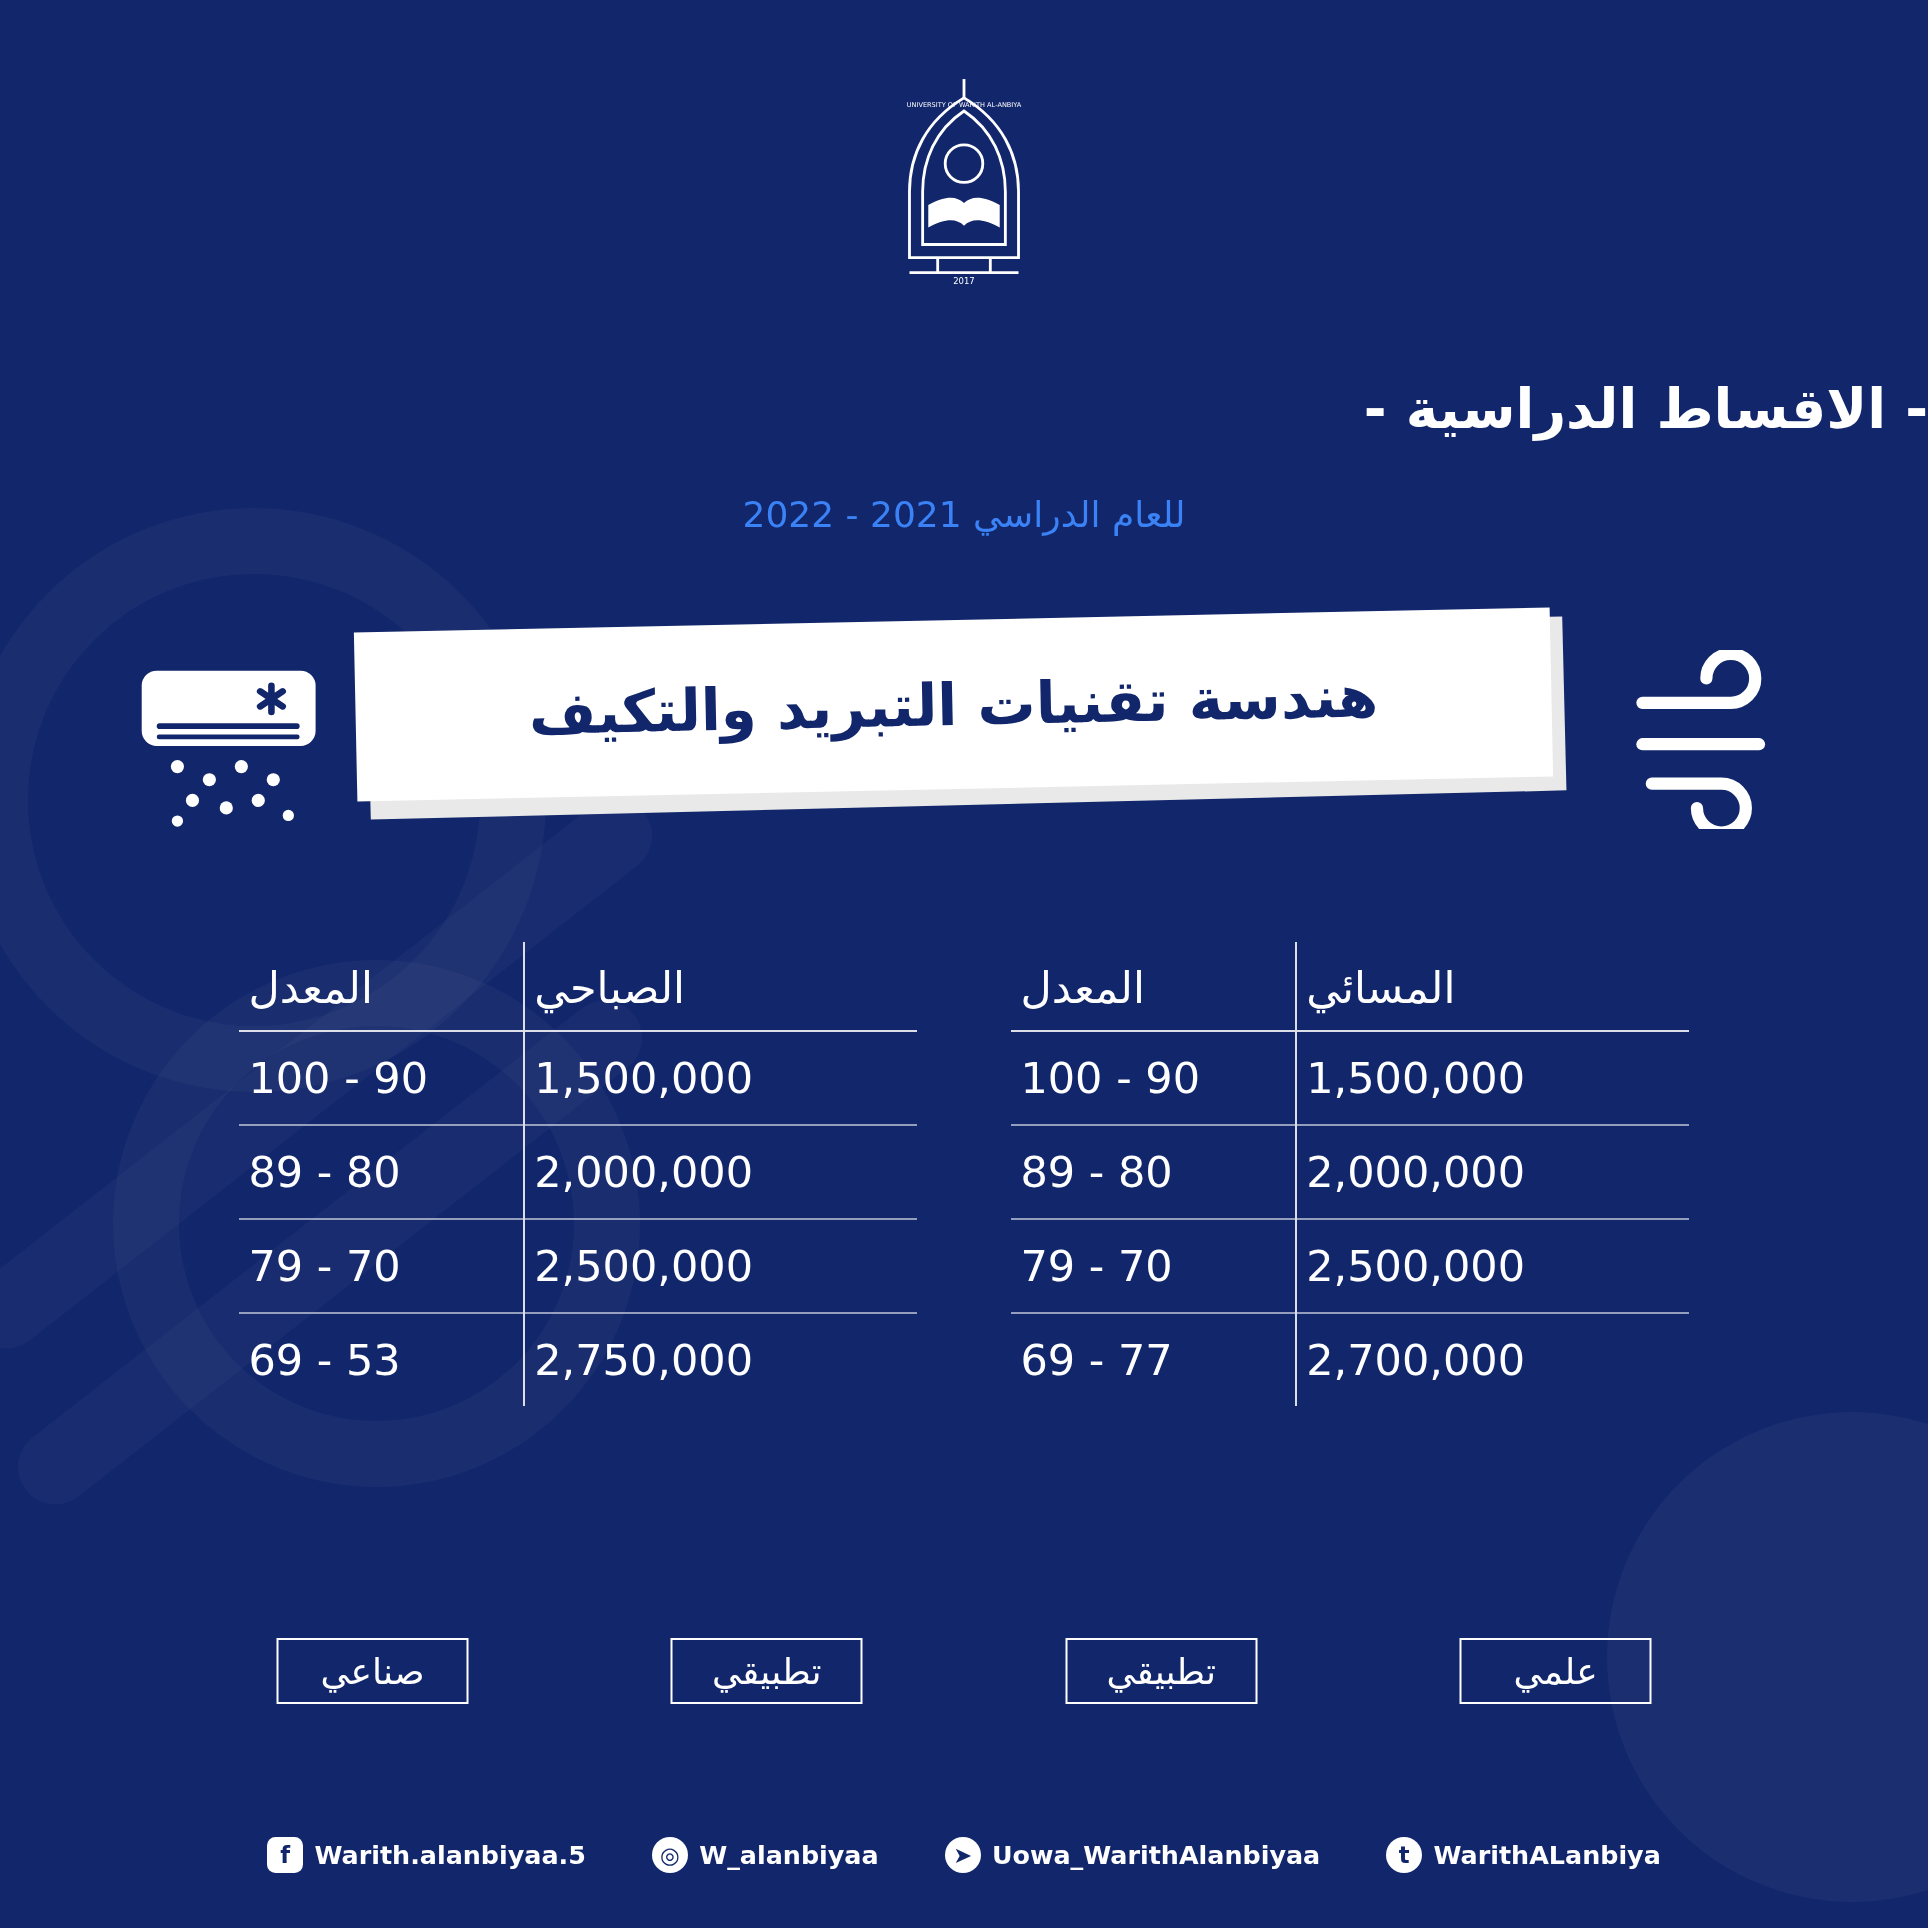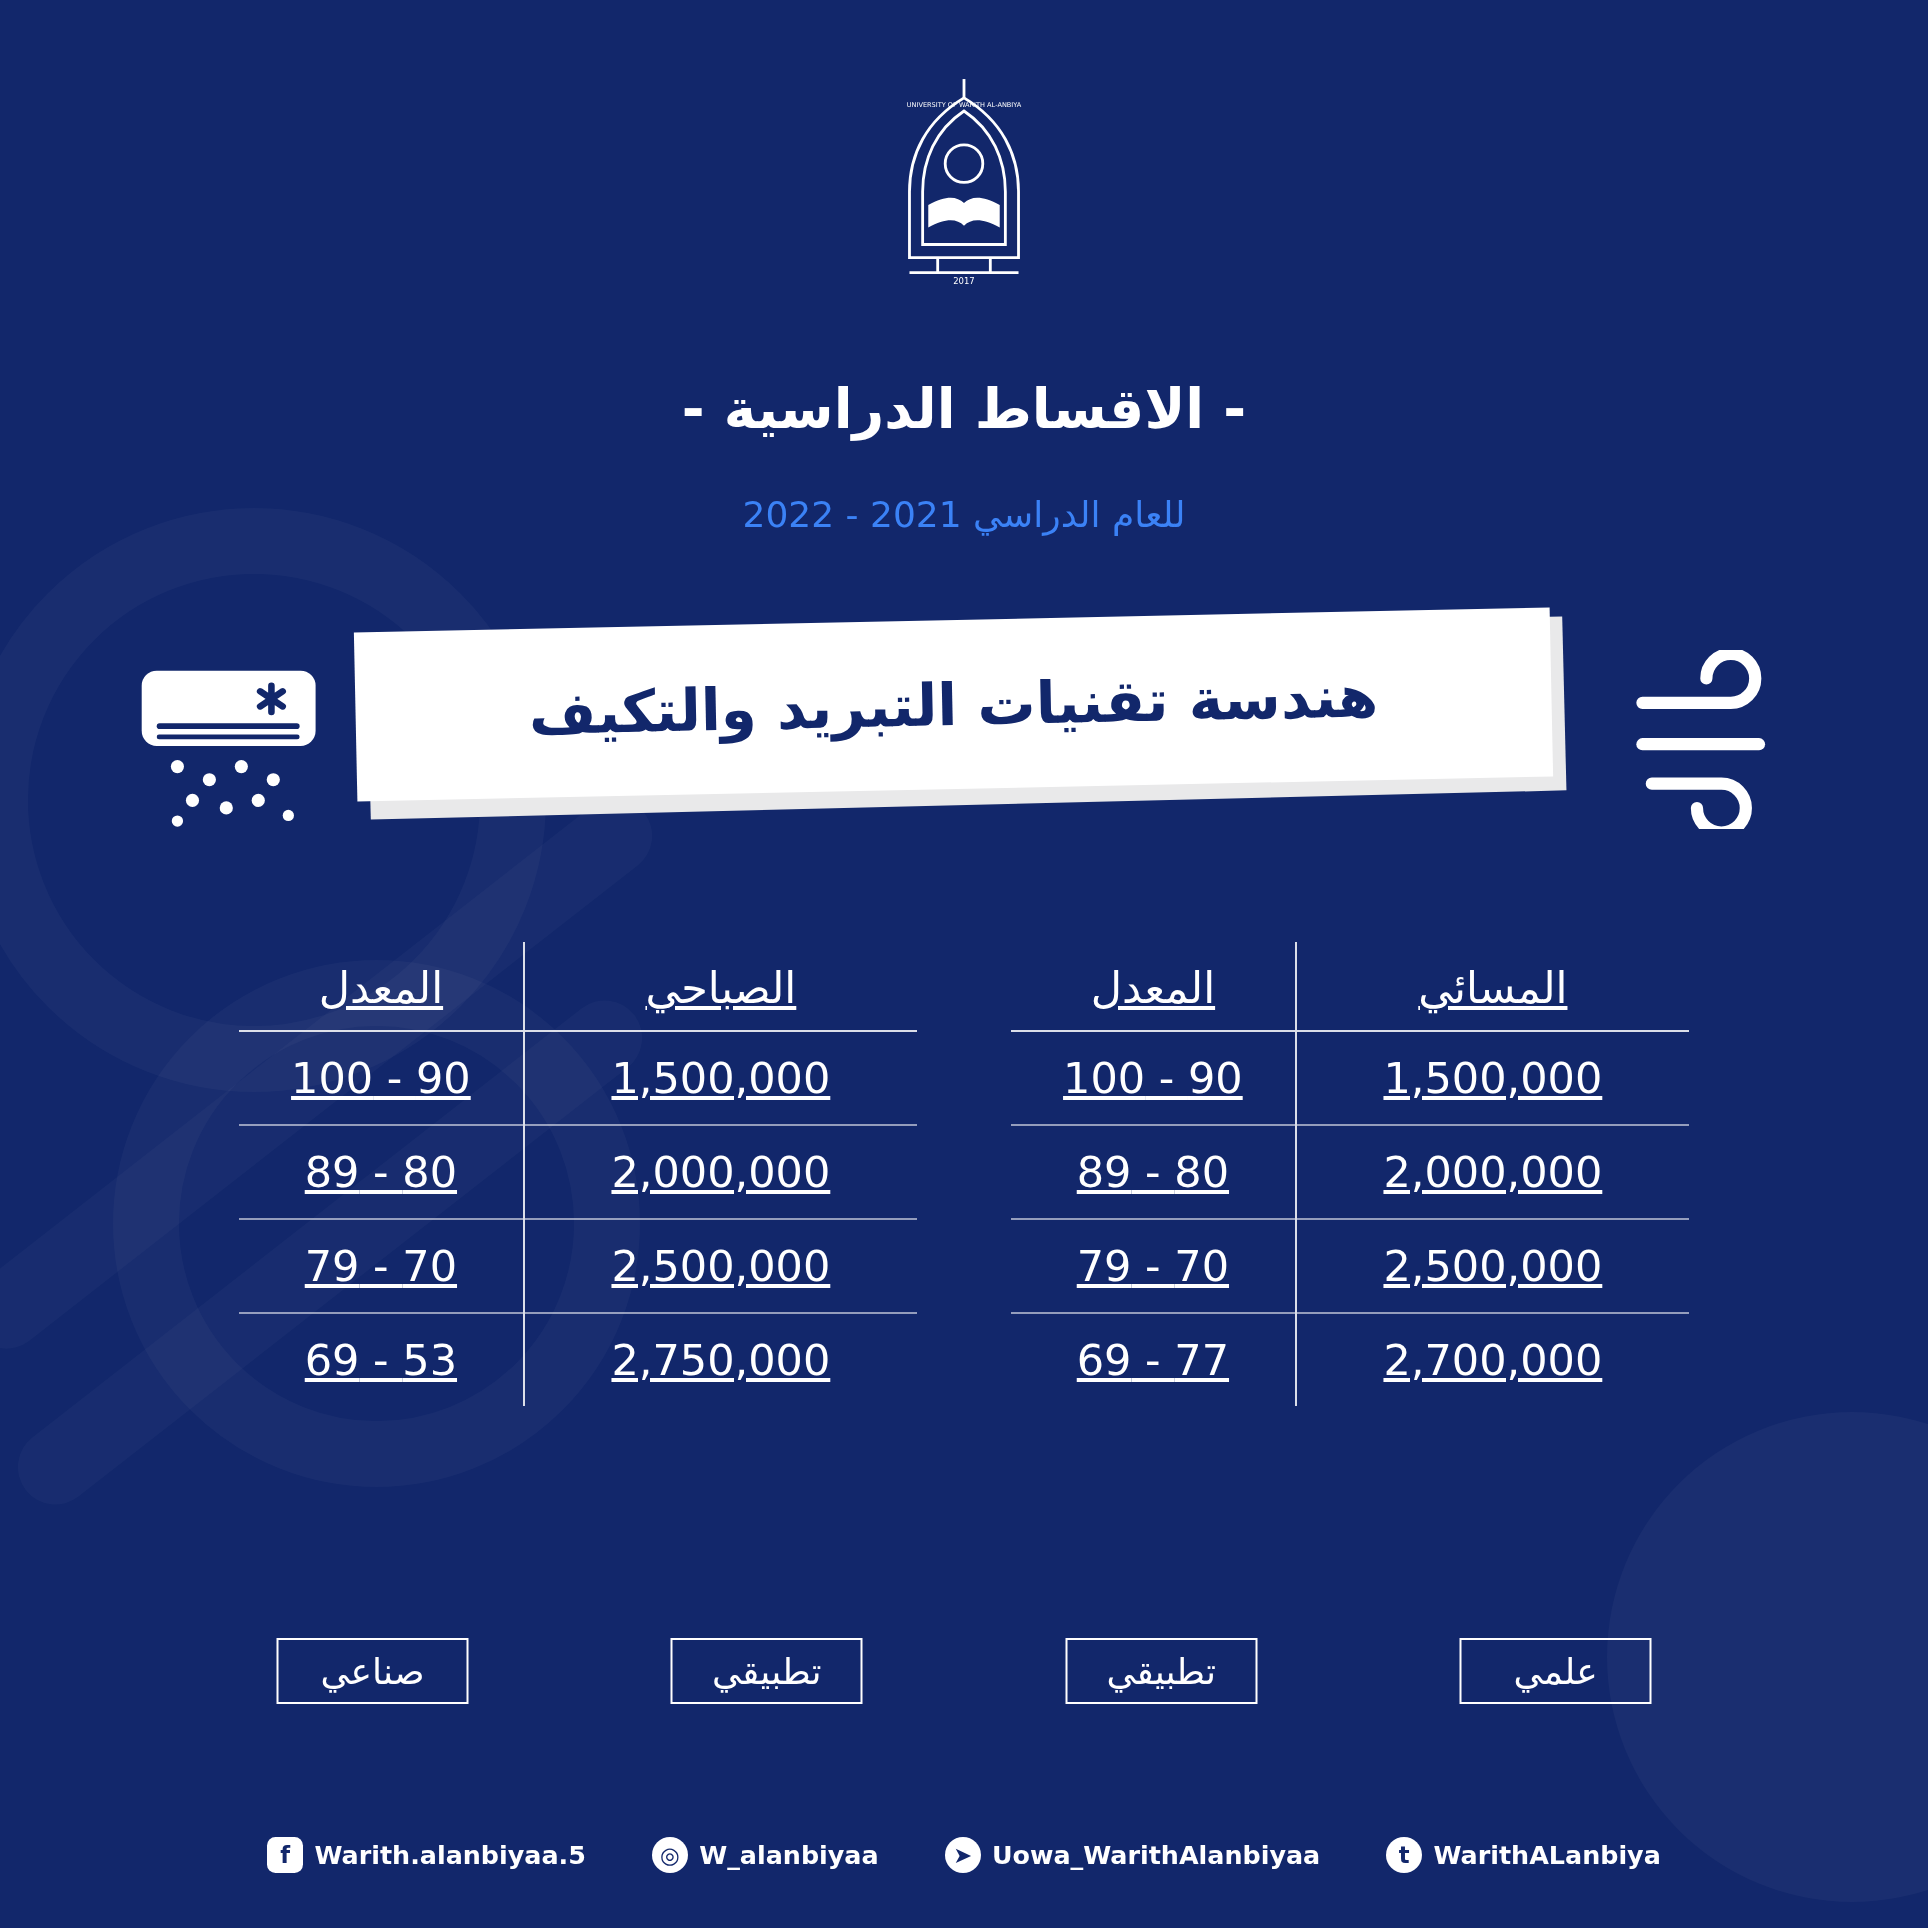--- a/index.html
+++ b/index.html
@@ -56,21 +56,21 @@
     white-space: nowrap; letter-spacing: -1.9px;
   }
   .crest {
     position: absolute; left: 50%; top: 0px; transform: translateX(-50%);
     width: 188px; height: 217px;
   }
 
   
   .main-title {
     position: absolute; top: 377px; left: 0; width: 100%;
-    text-align: center; color: #ffffff;
+    color: #ffffff;
     font-size: 55px; font-weight: bold;
   }
   .sub-title {
     position: absolute; top: 494px; left: 0; width: 100%;
     text-align: center; color: #3b82f6;
     font-size: 36px; font-weight: normal;
   }
 
   
   .banner-wrap {
@@ -108,26 +108,25 @@
     position: absolute; top: 942px; left: 50%; transform: translateX(-50%);
     width: 1450px;
     display: flex; flex-direction: row; justify-content: space-between;
     gap: 38px;
   }
   table.fees {
     width: 678px; border-collapse: collapse; color: #ffffff;
     direction: rtl;
   }
   table.fees th, table.fees td {
-    text-align: center;
+    text-align: left;
     padding: 21px 9.4px;
     font-size: 43px;
     font-weight: normal;
     white-space: nowrap;
-    text-decoration: underline;
   }
   table.fees th {
     font-size: 43px; font-weight: normal; padding-bottom: 17px;
   }
   table.fees thead tr { border-bottom: 2.8px solid rgba(255,255,255,0.85); }
   table.fees tbody tr { border-bottom: 2.8px solid rgba(255,255,255,0.55); }
   table.fees tbody tr:last-child { border-bottom: none; }
   table.fees th:first-child, table.fees td:first-child {
     border-left: 2.8px solid rgba(255,255,255,0.85);
     width: 58%;

